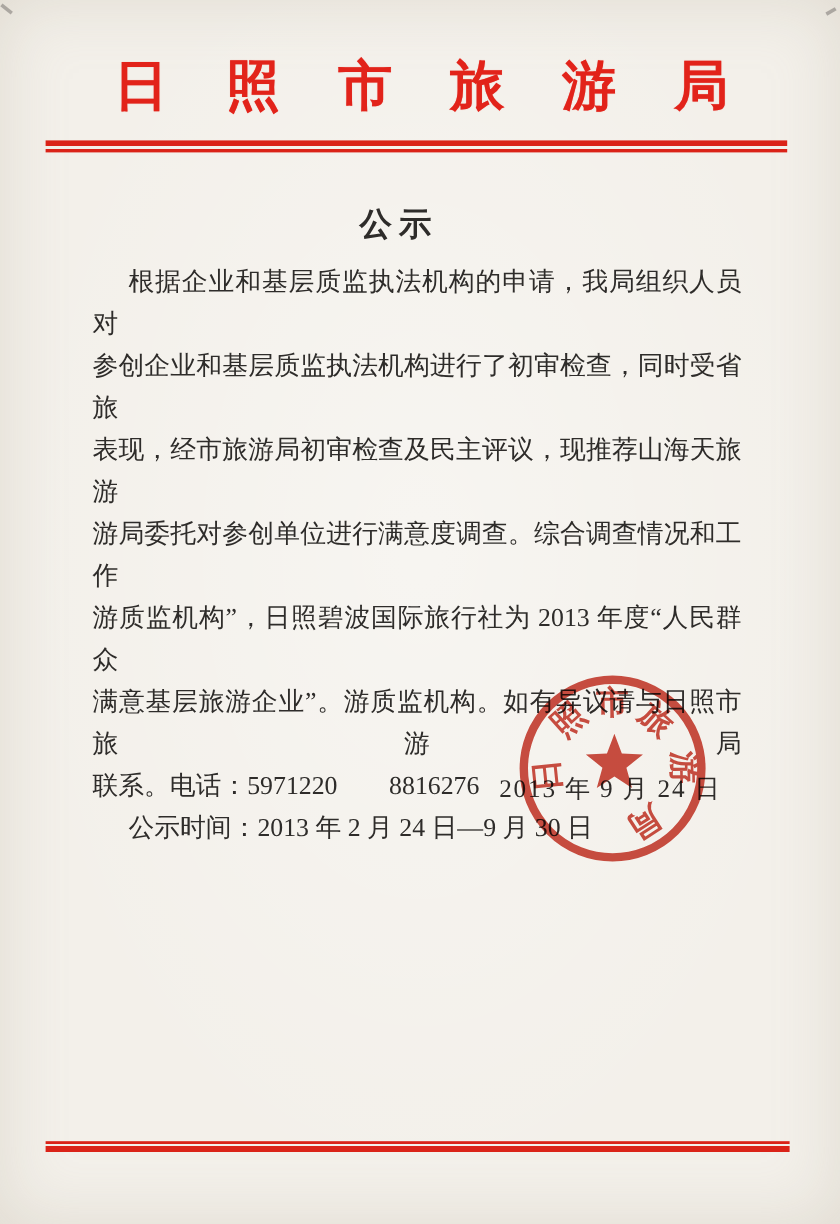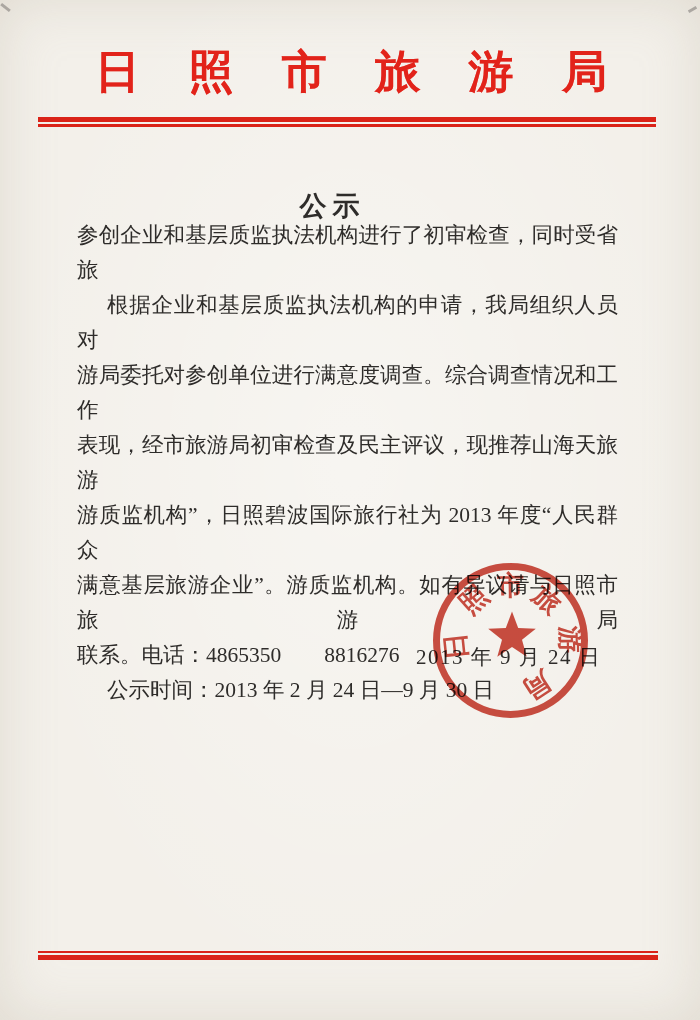--- a/index.html
+++ b/index.html
@@ -34,21 +34,21 @@
   }
   .rule-bottom{
     top:951px;width:620px;height:9px;
     background:linear-gradient(180deg,
       var(--rule-red,#da2318) 0px,var(--rule-red,#da2318) 2.5px,
       rgba(0,0,0,0) 2.5px,rgba(0,0,0,0) 4px,
       var(--rule-red,#da2318) 4px,var(--rule-red,#da2318) 9px);
   }
   
   .notice-title{
-    position:absolute;left:0;top:189px;width:665px;margin:0;
+    position:absolute;left:0;top:170px;width:665px;margin:0;
     text-align:center;
     font-size:27px;font-weight:bold;line-height:34px;
     letter-spacing:6px;color:var(--ink,#2e2c2a);
   }
   .body-text{
     position:absolute;left:77px;top:218px;width:541px;
     font-size:21.5px;line-height:35px;color:var(--ink,#2e2c2a);
   }
   .line{white-space:nowrap;}
   .line.justify{white-space:normal;text-align:justify;text-align-last:justify;text-justify:inter-character;}
@@ -88,27 +88,27 @@
     <span>旅</span>
     <span>游</span>
     <span>局</span>
   </div>
 
   <div class="rule rule-top"></div>
 
   <h1 class="notice-title">公示</h1>
 
   <div class="body-text">
+    <div class="line justify indent">根据企业和基层质监执法机构的申请，我局组织人员对</div>
     <div class="line justify">参创企业和基层质监执法机构进行了初审检查，同时受省旅</div>
-    <div class="line justify indent">根据企业和基层质监执法机构的申请，我局组织人员对</div>
+    <div class="line justify">表现，经市旅游局初审检查及民主评议，现推荐山海天旅游</div>
     <div class="line justify">游局委托对参创单位进行满意度调查。综合调查情况和工作</div>
-    <div class="line justify">表现，经市旅游局初审检查及民主评议，现推荐山海天旅游</div>
     <div class="line justify">游质监机构”，日照碧波国际旅行社为 2013 年度“人民群众</div>
     <div class="line justify">满意基层旅游企业”。游质监机构。如有异议请与日照市旅游局</div>
-    <div class="line">联系。电话：4865350　　8816276</div>
+    <div class="line">联系。电话：5971220　　8816276</div>
     <div class="line indent">公示时间：2013 年 2 月 24 日—9 月 30 日</div>
   </div>
 
   <div class="issue-date">2013 年 9 月 24 日</div>
 
   <svg class="seal" viewBox="0 0 157 157" xmlns="http://www.w3.org/2000/svg">
     <g fill="none" stroke="none">
       <circle cx="78.5" cy="78.5" r="74" stroke="#c8382a" stroke-width="7" fill="none"></circle>
       <path fill="#c8382a" d="M80,49.5 L86.2,66 L103.8,66.8 L90,77.7 L94.7,94.7 L80,85 L65.3,94.7 L70,77.7 L56.2,66.8 L73.8,66 Z"></path>
       <g fill="#c8382a" text-anchor="middle" dominant-baseline="central">

